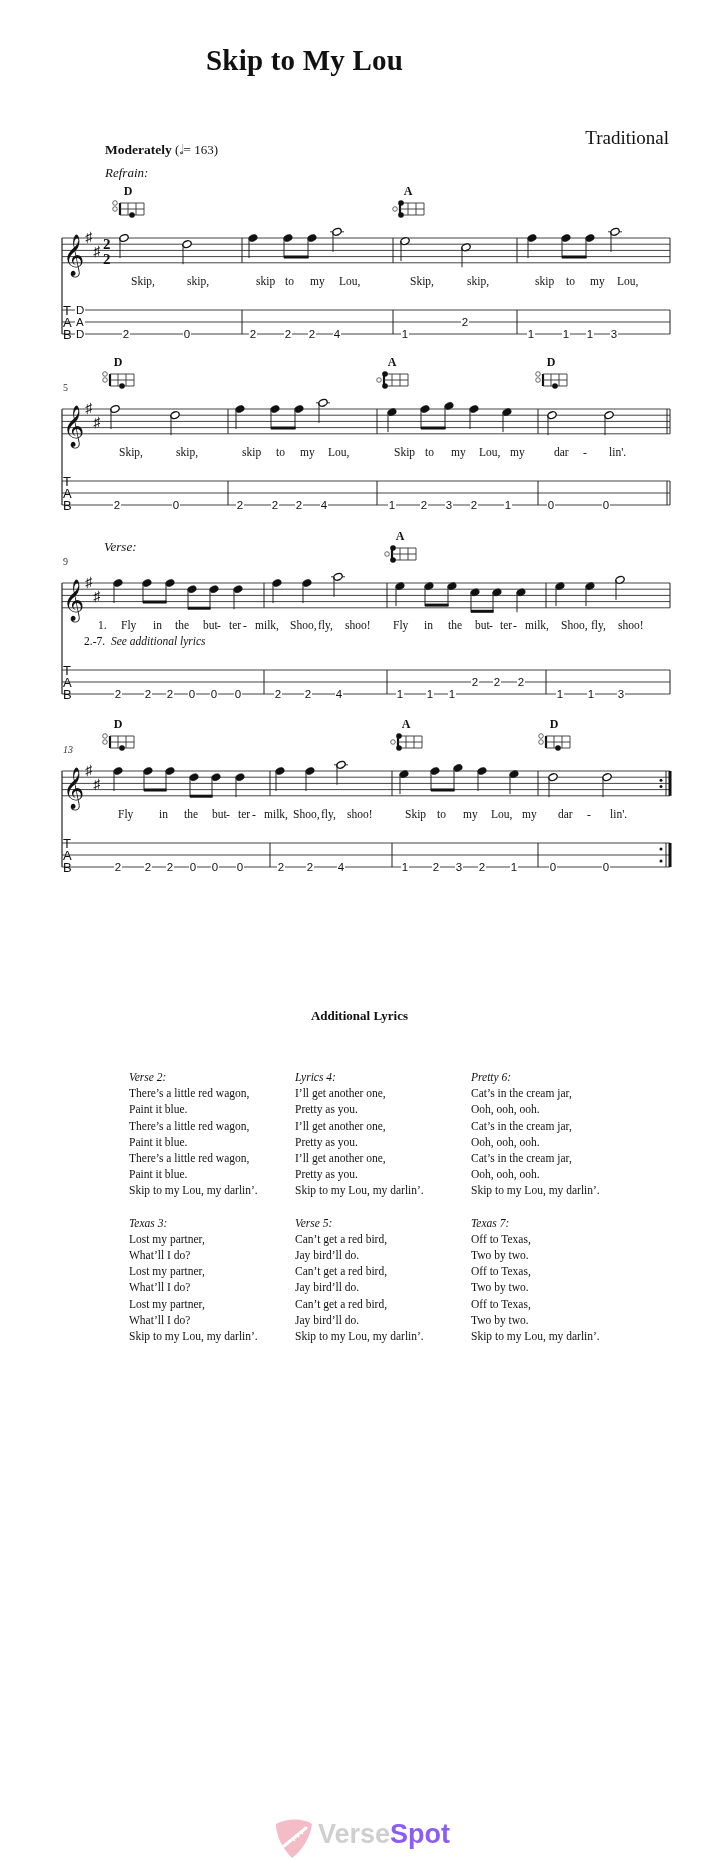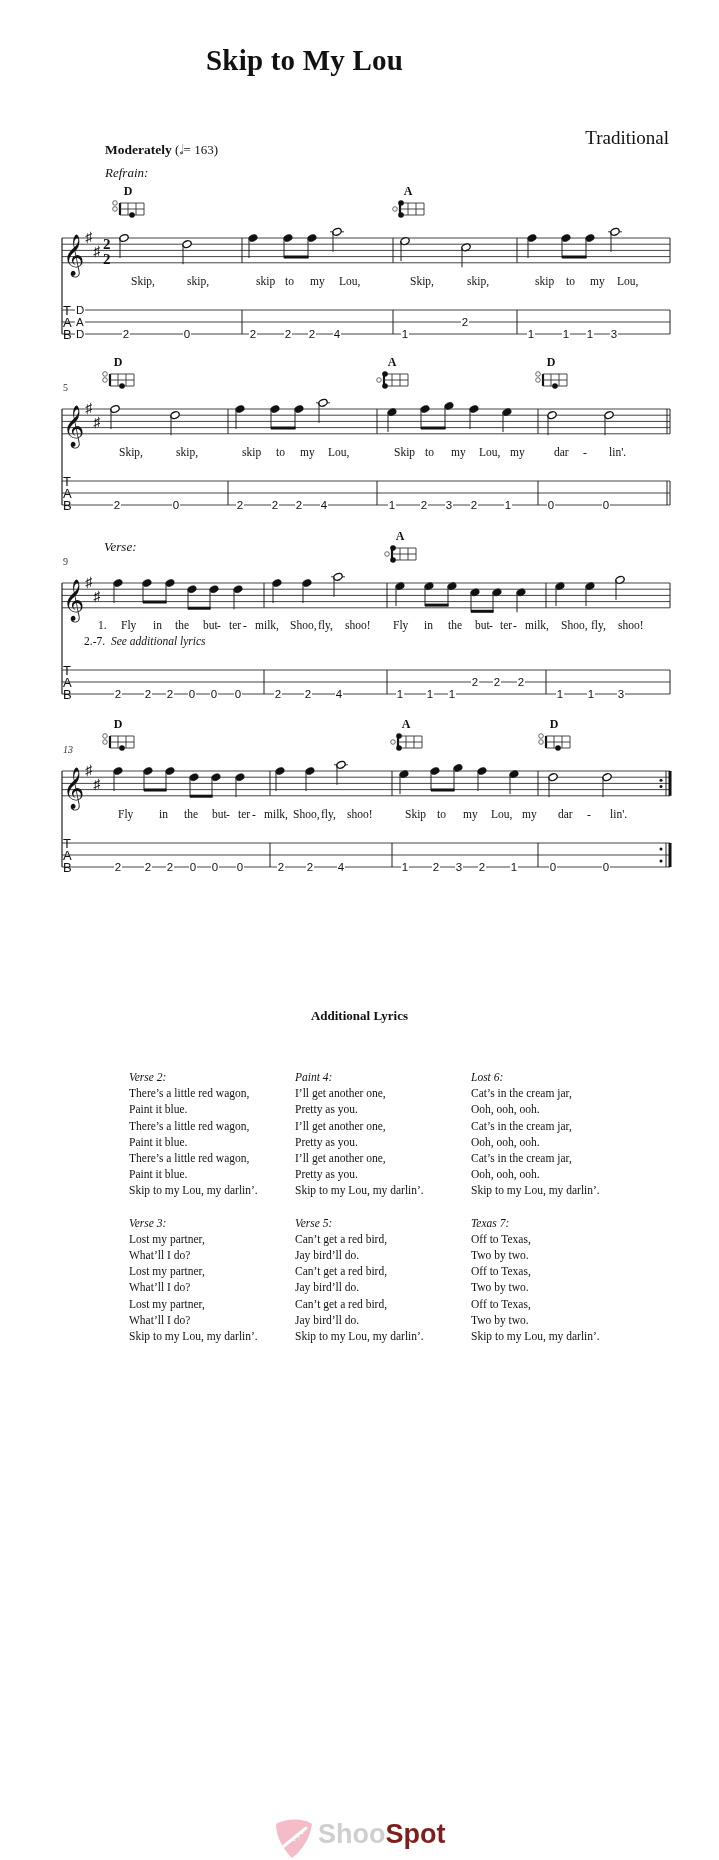--- a/index.html
+++ b/index.html
@@ -13,21 +13,21 @@
   #score { position: absolute; left: 0; top: 0; width: 719px; height: 900px; }
   #score text { font-family: "Liberation Serif", "DejaVu Serif", serif; }
   #score .tabnum { font-family: "Liberation Sans", "DejaVu Sans", sans-serif; font-size: 11.5px; }
   #score .tabclef { font-family: "Liberation Sans", "DejaVu Sans", sans-serif; font-size: 13px; }
   .add-lyrics-title { left: 0; width: 719px; top: 1008px; text-align: center; font-size: 13px; font-weight: bold; }
   .verse-col { font-size: 11.5px; line-height: 16.2px; width: 170px; }
   .verse-block { margin-bottom: 16px; }
   .verse-head { font-style: italic; }
   .logo { left: 272px; top: 1818px; width: 180px; height: 40px; }
   .logo-text { font-family: "Liberation Sans", "DejaVu Sans", sans-serif; font-weight: bold; font-size: 27px; color: #cfcfcf; position: absolute; left: 46px; top: 1px; }
-  .logo-text .spot { color: #7f1d1d; }
+  .logo-text .spot { color: #8b5cf6; }
 </style>
 </head>
 <body>
 
 <div class="abs title">Skip to My Lou</div>
 <div class="abs composer">Traditional</div>
 <div class="abs tempo">
   <span>Moderately</span>
   <span class="note">(<span>𝅗𝅥</span><span>= 163</span>)</span>
 </div>
@@ -602,33 +602,33 @@
         <div class="verse-head">Verse 2:</div>
         <div>There’s a little red wagon,</div>
         <div>Paint it blue.</div>
         <div>There’s a little red wagon,</div>
         <div>Paint it blue.</div>
         <div>There’s a little red wagon,</div>
         <div>Paint it blue.</div>
         <div>Skip to my Lou, my darlin’.</div>
       </div>
       <div class="verse-block">
-        <div class="verse-head">Verse 3:</div>
+        <div class="verse-head">Texas 3:</div>
         <div>Lost my partner,</div>
         <div>What’ll I do?</div>
         <div>Lost my partner,</div>
         <div>What’ll I do?</div>
         <div>Lost my partner,</div>
         <div>What’ll I do?</div>
         <div>Skip to my Lou, my darlin’.</div>
       </div>
     </div>
     <div class="abs verse-col" style="left: 295px; top: 1069px;">
       <div class="verse-block">
-        <div class="verse-head">Paint 4:</div>
+        <div class="verse-head">Lyrics 4:</div>
         <div>I’ll get another one,</div>
         <div>Pretty as you.</div>
         <div>I’ll get another one,</div>
         <div>Pretty as you.</div>
         <div>I’ll get another one,</div>
         <div>Pretty as you.</div>
         <div>Skip to my Lou, my darlin’.</div>
       </div>
       <div class="verse-block">
         <div class="verse-head">Verse 5:</div>
@@ -636,21 +636,21 @@
         <div>Jay bird’ll do.</div>
         <div>Can’t get a red bird,</div>
         <div>Jay bird’ll do.</div>
         <div>Can’t get a red bird,</div>
         <div>Jay bird’ll do.</div>
         <div>Skip to my Lou, my darlin’.</div>
       </div>
     </div>
     <div class="abs verse-col" style="left: 471px; top: 1069px;">
       <div class="verse-block">
-        <div class="verse-head">Lost 6:</div>
+        <div class="verse-head">Pretty 6:</div>
         <div>Cat’s in the cream jar,</div>
         <div>Ooh, ooh, ooh.</div>
         <div>Cat’s in the cream jar,</div>
         <div>Ooh, ooh, ooh.</div>
         <div>Cat’s in the cream jar,</div>
         <div>Ooh, ooh, ooh.</div>
         <div>Skip to my Lou, my darlin’.</div>
       </div>
       <div class="verse-block">
         <div class="verse-head">Texas 7:</div>
@@ -664,14 +664,14 @@
       </div>
     </div>
   </div>
 
 <div class="abs logo">
   <svg class="abs" width="44" height="44" viewBox="0 0 44 44" style="left:0;top:-2px">
     <path d="M4 8 C 14 2, 32 2, 40 8 C 38 24, 28 36, 20 42 C 12 34, 4 22, 4 8 Z" fill="#f3bcc6"></path>
     <path d="M12 30 L 34 12" stroke="#ffffff" stroke-width="3" stroke-linecap="round"></path>
     <path d="M20 22 l3 3 M24 18 l3 3 M28 15 l3 3" stroke="#ffffff" stroke-width="1.4"></path>
   </svg>
-  <div class="logo-text"><span>Shoo</span><span class="spot">Spot</span></div>
+  <div class="logo-text"><span>Verse</span><span class="spot">Spot</span></div>
 </div>
 
 </body></html>

